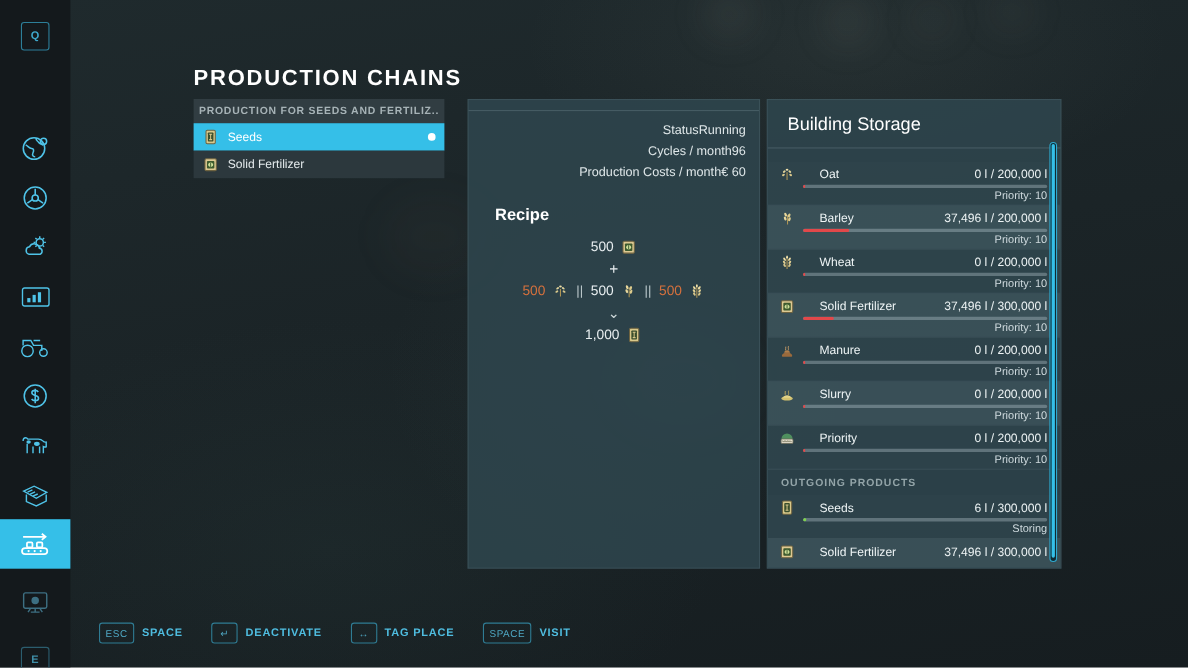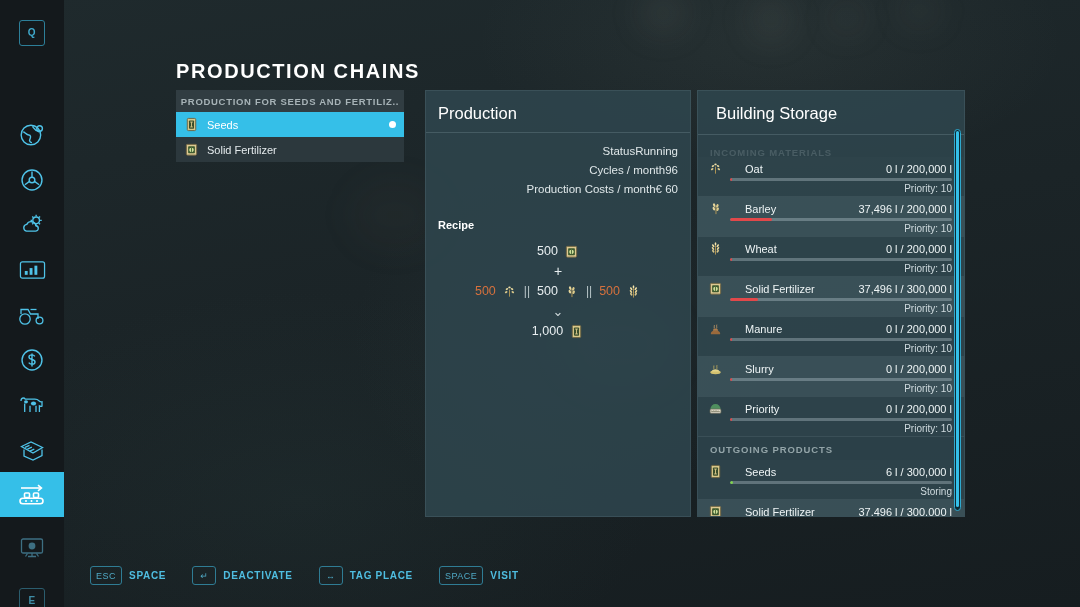--- a/index.html
+++ b/index.html
@@ -100,22 +100,22 @@
   }
 
   
   .stats { padding: 9px 12px 0 12px; }
   .stat-row {
     display: flex; justify-content: flex-end;
     font-size: 11.5px; color: #dfe7e9;
     line-height: 19px;
   }
   .recipe-label {
-    padding: 20px 12px 0 12px;
-    font-size: 11px; font-weight: bold; color: #ffffff;
+    padding: 20px 12px 0 24px;
+    font-size: 15px; font-weight: bold; color: #ffffff;
   }
   .recipe-body { padding: 8px 12px 0 12px; text-align: center; color: #e8eef0; }
   .recipe-line {
     display: flex; align-items: center; justify-content: center;
     gap: 6px; font-size: 12.5px; line-height: 20px; margin-top: 2px;
   }
   .recipe-plus { font-size: 14px; color: #e8eef0; margin-top: 2px; }
   .recipe-arrow { font-size: 13px; color: #cfd9db; margin-top: 4px; line-height: 14px; }
   .amt-low { color: #d6713d; }
   .alt-sep { color: #b9c6c9; font-size: 12px; margin: 0 1px; }
@@ -346,21 +346,20 @@
           <rect x="4.4" y="4.6" width="7.2" height="7.4" rx="0.8" fill="#3d5a2e"></rect>
           <path d="M8 6.2c1.6 0 2.4 1 2.4 2.2S9.2 10.6 8 10.6 5.6 9.6 5.6 8.4 6.4 6.2 8 6.2z" fill="#cfe09a"></path>
           <path d="M8 6.2v4.4" stroke="#3d5a2e" stroke-width="0.9"></path>
         </svg>
       </span>
       <span>Solid Fertilizer</span>
     </div>
   </div>
 
   <div class="panel" id="production-panel">
-    <div class="panel-title">Production</div>
     <div class="panel-divider"></div>
 
     <div class="stats">
       <div class="stat-row">
         <span>Status</span>
         <span>Running</span>
       </div>
       <div class="stat-row">
         <span>Cycles / month</span>
         <span>96</span>
@@ -440,21 +439,20 @@
         </span>
       </div>
     </div>
   </div>
 
   <div class="panel" id="storage-panel">
     <div class="panel-title">Building Storage</div>
     <div class="panel-divider" style="margin-top:3px;"></div>
 
     <div id="storage-scroll">
-      <div class="sec-head clipped">INCOMING MATERIALS</div>
       <div id="incoming-rows">
           <div class="store-row">
             <div class="r1">
               <span>
                 <svg class="icon-img" viewBox="0 0 16 16">
                   <path d="M8 13.5V6" stroke="#b59a56" stroke-width="1" fill="none"></path>
                   <ellipse cx="5.3" cy="5.4" rx="1.5" ry="1" fill="#e3d49a" transform="rotate(-35 5.3 5.4)"></ellipse>
                   <ellipse cx="10.7" cy="5.4" rx="1.5" ry="1" fill="#e3d49a" transform="rotate(35 10.7 5.4)"></ellipse>
                   <ellipse cx="4.5" cy="8.6" rx="1.5" ry="1" fill="#d6c58a" transform="rotate(-25 4.5 8.6)"></ellipse>
                   <ellipse cx="11.5" cy="8.6" rx="1.5" ry="1" fill="#d6c58a" transform="rotate(25 11.5 8.6)"></ellipse>

